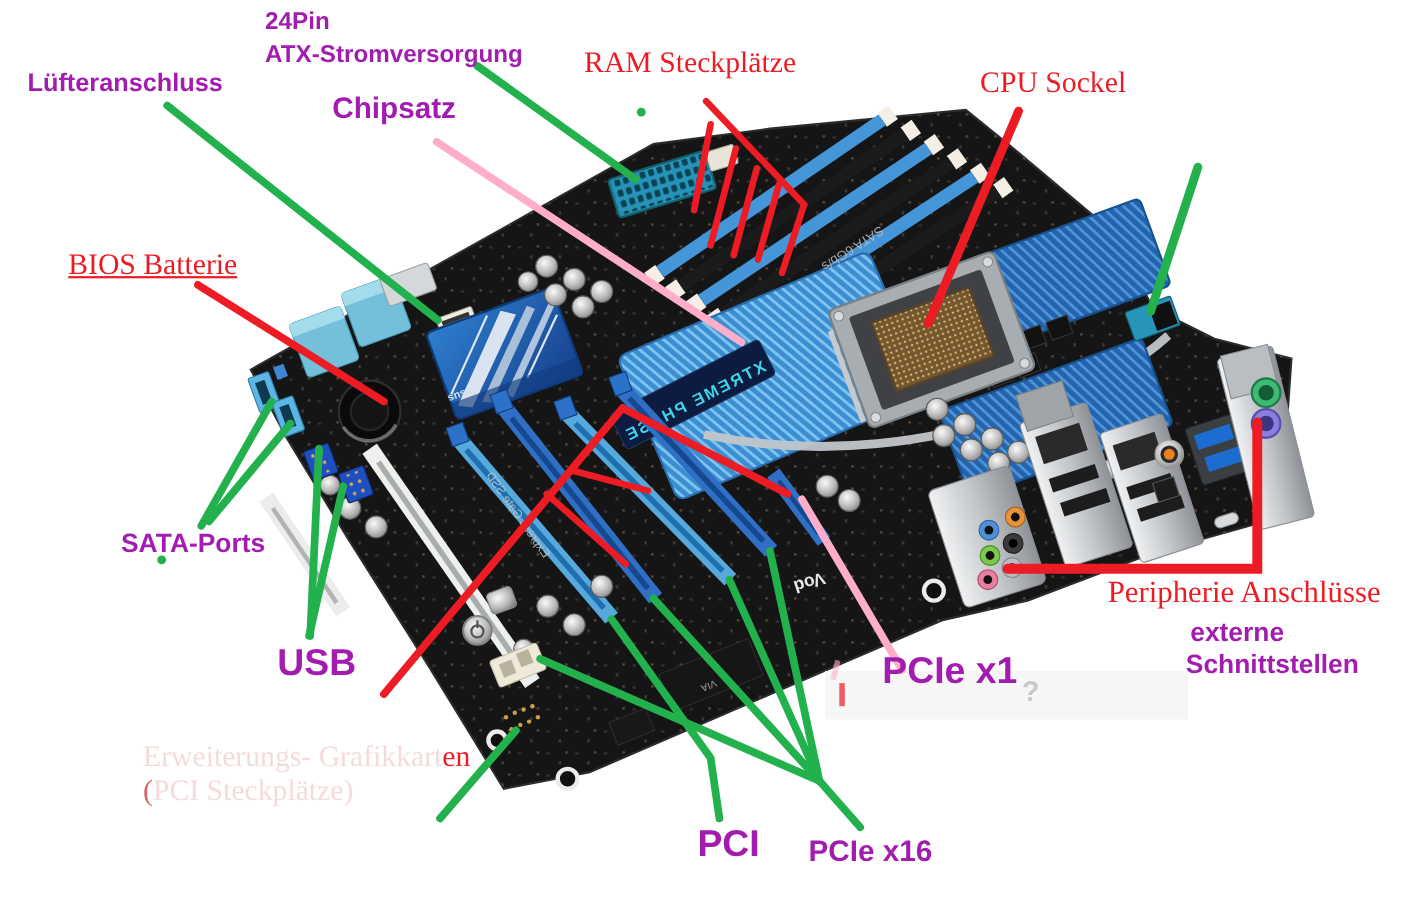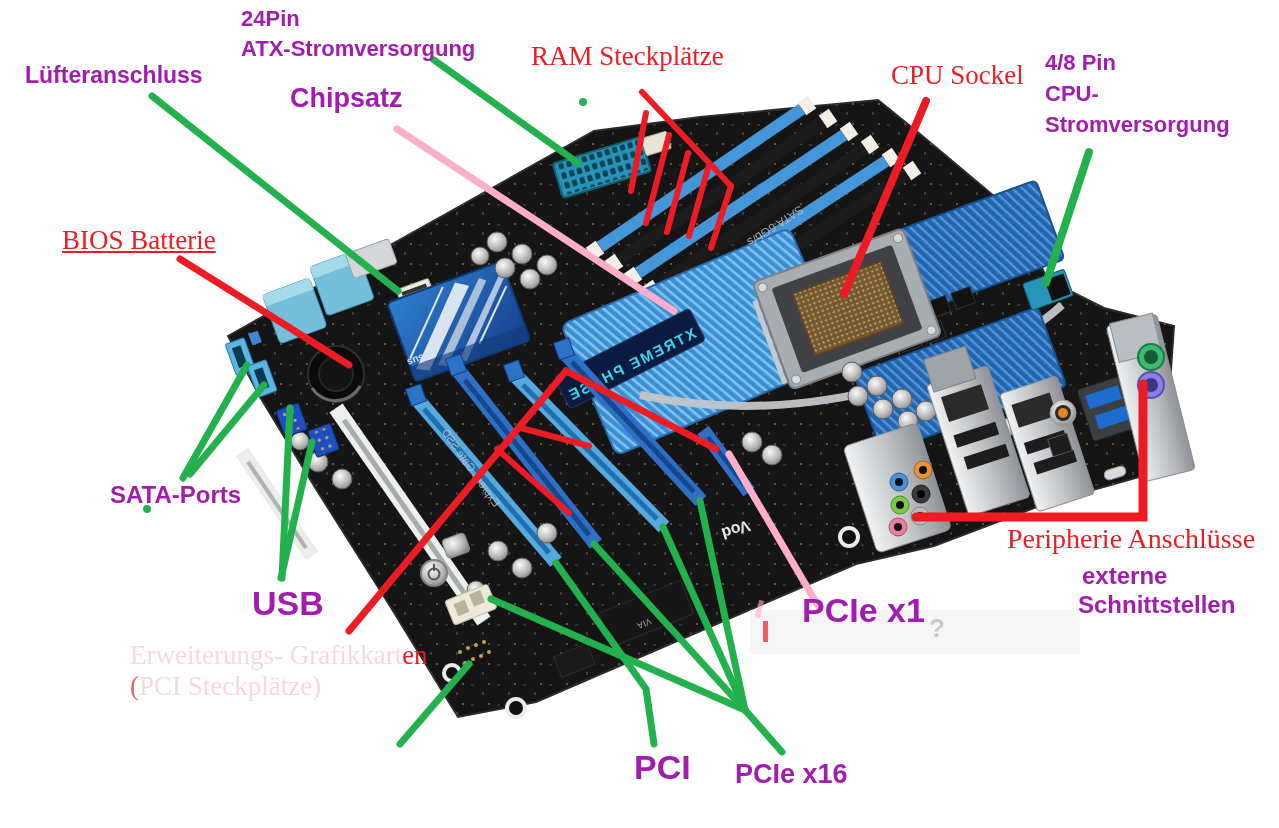--- a/index.html
+++ b/index.html
@@ -9,21 +9,21 @@
   .lbl{position:absolute;white-space:nowrap;line-height:1.1;}
   .g{color:#a21caf;font-family:"Liberation Sans",sans-serif;font-weight:bold;}
   .r{color:#ED1C24;font-family:"Liberation Serif",serif;font-weight:normal;}
   .s22{font-size:22px;line-height:30px;}
   .s23{font-size:23px;}
   .s24{font-size:24px;}
   .s26{font-size:34px;}
   .s27{font-size:27px;}
   .s28{font-size:28px;}
   .s31{font-size:22px;line-height:31px;}
-  .erased{position:absolute;left:130px;top:640px;font-family:"Liberation Serif",serif;
+  .erased{position:absolute;left:130px;top:672px;font-family:"Liberation Serif",serif;
           font-size:27px;line-height:31px;white-space:nowrap;}
   .ghost{color:#e9aFaf;opacity:.45;}
   .semi{color:#d34040;opacity:.8;}
   .solid{color:#ED1C24;}
   .qmark{position:absolute;left:929px;top:613px;color:#c9c9c9;font-weight:bold;font-size:26px;}
 </style>
 </head>
 <body>
 
 <div id="stage">
@@ -384,29 +384,24 @@
   <g stroke="#FFAEC9" stroke-width="7" stroke-linecap="round">
     <line x1="397" y1="129" x2="674" y2="311"></line>
     <line x1="729" y1="454" x2="820" y2="609"></line>
   </g>
 </svg>
 
 <div class="lbl g s22" style="left:241px;top:4px;">
   <div>24Pin</div>
   <div>ATX-Stromversorgung</div>
 </div>
-<div class="lbl g s27" style="left:290px;top:84px;">Chipsatz</div>
+<div class="lbl g s27" style="left:302px;top:84px;">Chipsatz</div>
 <div class="lbl g s23" style="left:25px;top:63px;">Lüfteranschluss</div>
 <div class="lbl r s27" style="left:531px;top:42px;">RAM Steckplätze</div>
 <div class="lbl r s27" style="left:891px;top:61px;">CPU Sockel</div>
-<div class="lbl g s31" style="left:1045px;top:47px;">
-  <div>4/8 Pin</div>
-  <div>CPU-</div>
-  <div>Stromversorgung</div>
-</div>
 <div class="lbl r s27" style="left:62px;top:226px;text-decoration:underline;">BIOS Batterie</div>
 <div class="lbl g s24" style="left:110px;top:482px;">SATA-Ports</div>
 <div class="lbl g s26" style="left:252px;top:585px;">USB</div>
 <div class="lbl g s26" style="left:634px;top:749px;">PCI</div>
 <div class="lbl g s27" style="left:735px;top:760px;">PCIe x16</div>
 <div class="lbl g s26" style="left:802px;top:592px;">PCIe x1</div>
 <div class="lbl r s28" style="left:1007px;top:524px;">Peripherie Anschlüsse</div>
 <div class="lbl g s24" style="left:1082px;top:563px;">externe</div>
 <div class="lbl g s24" style="left:1078px;top:592px;">Schnittstellen</div>
 

